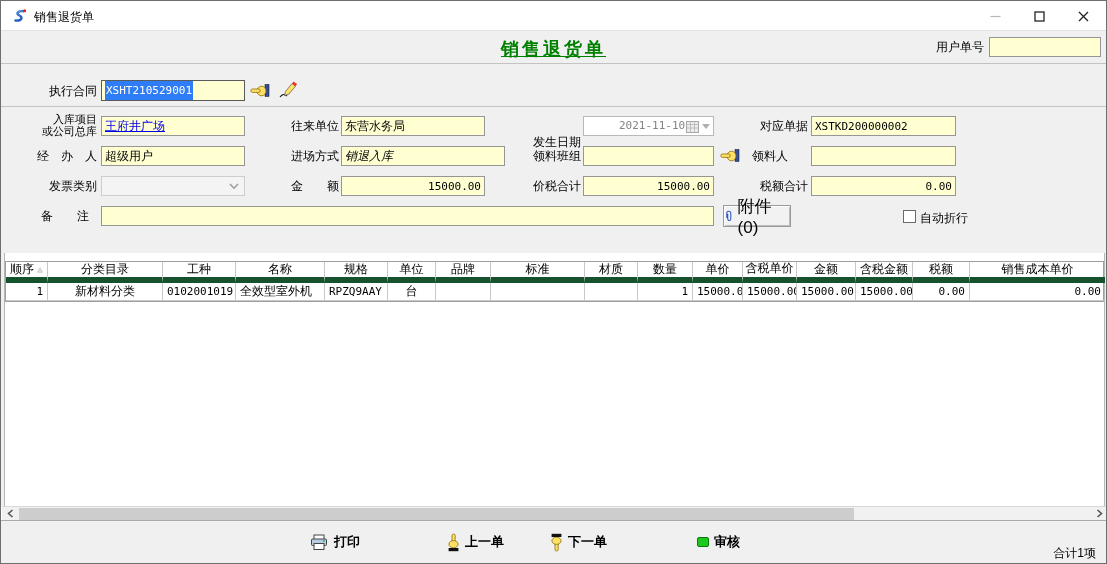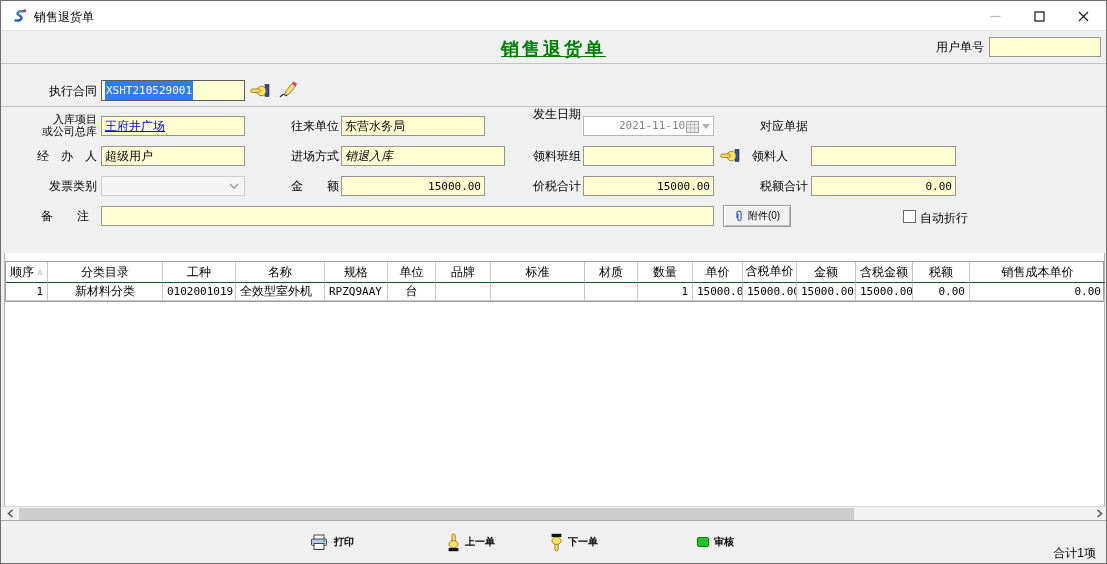--- a/index.html
+++ b/index.html
@@ -35,36 +35,36 @@
   .fld.focusfld{border-color:#5a5a5a;}
   .sel{background:#2f7df6;color:#fff;padding:12px 1px;}
   .linktext{color:#0000ee;text-decoration:underline;}
   .fld.datefld{background:#fff;border-color:#b8b8b8;color:#838383;display:flex;align-items:center;}
   .datefld .dval{flex:1;margin-left:32px;}
   .drop-arrow{width:0;height:0;border-left:4px solid transparent;border-right:4px solid transparent;border-top:5px solid #b0b0b0;margin-left:3px;}
   .fld.combodisabled{background:#f4f4f4;border-color:#cdcdcd;display:flex;align-items:center;justify-content:flex-end;}
   .iconbtn{position:absolute;cursor:pointer;background:transparent;border:none;padding:0;}
   .btn3d{position:absolute;height:22px;background:#f2f2f2;border:1px solid #9a9a9a;
      box-shadow:inset 1px 1px 0 #fff, inset -1px -1px 0 #bdbdbd;
-     display:flex;align-items:center;justify-content:center;gap:4px;font-size:10px;cursor:pointer;}
+     display:flex;align-items:center;justify-content:center;gap:4px;font-size:17px;cursor:pointer;}
   .checkbox{position:absolute;width:13px;height:13px;background:#fff;border:1px solid #6a6a6a;cursor:pointer;}
   
   .grid{margin-left:0;border:1px solid #9e9e9e;width:1099px;background:#fff;}
   .grow{display:flex;}
   .gcell{border-right:1px solid #c8c8c8;padding:0 4px;overflow:hidden;white-space:nowrap;flex:none;}
   .gcell:last-child{border-right:none;}
-  .hrow .gcell{height:21px;line-height:21px;text-align:center;border-bottom:1px solid #14532d;display:flex;align-items:center;justify-content:center;gap:3px;}
+  .hrow .gcell{height:21px;line-height:21px;text-align:center;border-bottom:6px solid #14532d;display:flex;align-items:center;justify-content:center;gap:3px;}
   .drow .gcell{height:18px;line-height:17px;border-bottom:1px solid #c8c8c8;}
   
   .sbtn{position:absolute;top:0;width:16px;height:13px;display:flex;align-items:center;justify-content:center;cursor:pointer;}
   .sbtn.left{left:0;} .sbtn.right{right:0;}
   .sthumb{position:absolute;left:17px;top:1px;height:12px;width:835px;background:#cdcdcd;cursor:pointer;}
   
   .fbtn{position:absolute;top:531px;height:20px;display:flex;align-items:center;gap:5px;cursor:pointer;}
-  .fbtn span.t{font-weight:bold;font-size:10px;}
+  .fbtn span.t{font-weight:bold;font-size:13px;}
   .total{position:absolute;right:10px;top:544px;font-size:12px;}
   .approve-chip{width:12px;height:10px;background:#1ec81e;border:1px solid #0a7a0a;border-radius:2px;}
 </style>
 </head>
 <body>
 
 <div class="window">
 
   <div class="titlebar">
     <svg class="app-icon" viewBox="0 0 16 16">
@@ -117,31 +117,32 @@
     </svg>
   </button>
 
   <div class="lbl" style="left:20px;top:112px;width:76px;font-size:11px;line-height:12px;">入库项目
 或公司总库</div>
   <div class="fld" style="left:100px;top:115px;width:144px;"><span class="linktext">王府井广场</span></div>
 
   <div class="lbl" style="left:281px;top:118px;width:57px;">往来单位</div>
   <div class="fld" style="left:340px;top:115px;width:144px;"><span>东营水务局</span></div>
 
-  <div class="lbl" style="left:523px;top:106px;width:57px;">发生日期</div>
+  <div class="lbl" style="left:523px;top:134px;width:57px;">发生日期</div>
   <div class="fld datefld" style="left:582px;top:115px;width:131px;">
     <span class="dval mono">2021-11-10</span>
     <svg width="13" height="13" viewBox="0 0 13 13">
       <rect x="0.5" y="1.5" width="12" height="11" fill="#ececec" stroke="#a5a5a5"></rect>
       <path d="M0.5 4.5 h12 M0.5 8 h12 M4.5 1.5 v11 M8.5 1.5 v11" stroke="#b5b5b5" stroke-width="0.8"></path>
     </svg>
     <span class="drop-arrow"></span>
   </div>
 
   <div class="lbl" style="left:750px;top:118px;width:57px;">对应单据</div>
+  <div class="fld" style="left:810px;top:115px;width:145px;"><span class="mono">XSTKD200000002</span></div>
 
   <div class="lbl" style="left:20px;top:148px;width:76px;">经　办　人</div>
   <div class="fld" style="left:100px;top:145px;width:144px;"><span>超级用户</span></div>
 
   <div class="lbl" style="left:281px;top:148px;width:57px;">进场方式</div>
   <div class="fld" style="left:340px;top:145px;width:164px;font-style:italic;"><span>销退入库</span></div>
 
   <div class="lbl" style="left:523px;top:148px;width:57px;">领料班组</div>
   <div class="fld" style="left:582px;top:145px;width:131px;"><span></span></div>
   <button class="iconbtn" style="left:719px;top:147px;">

